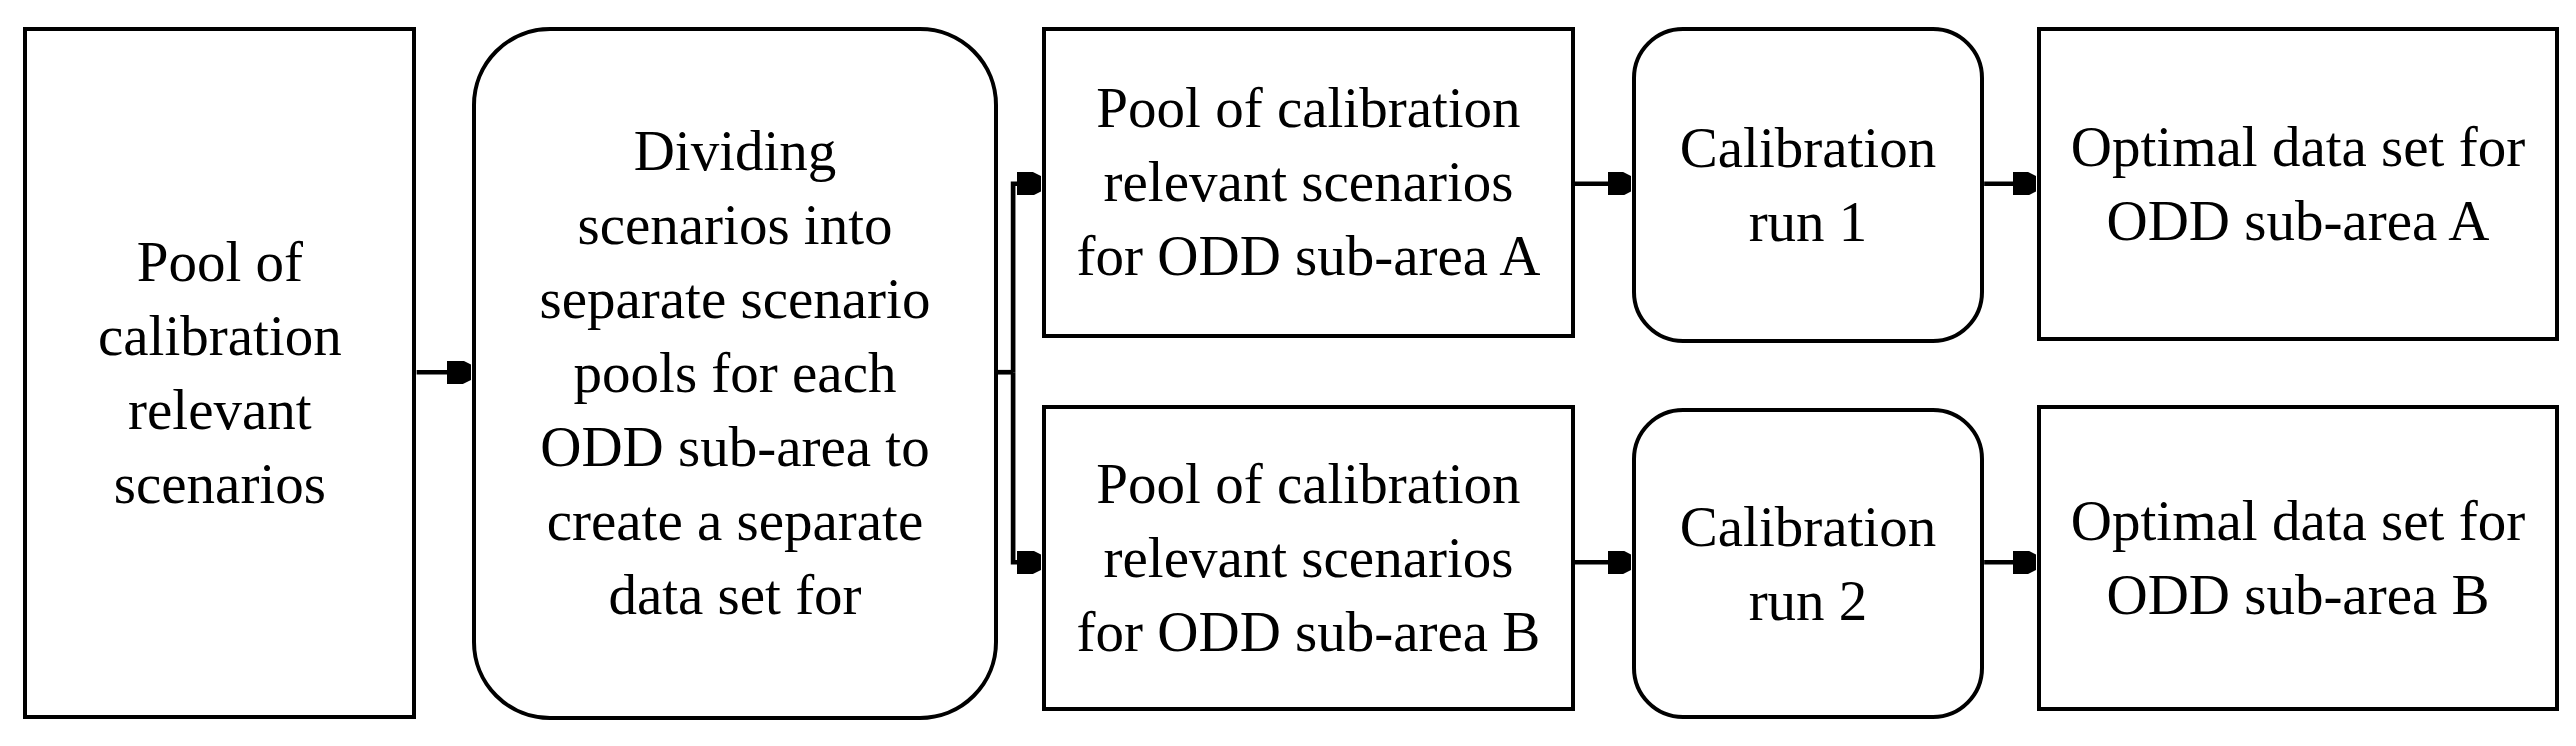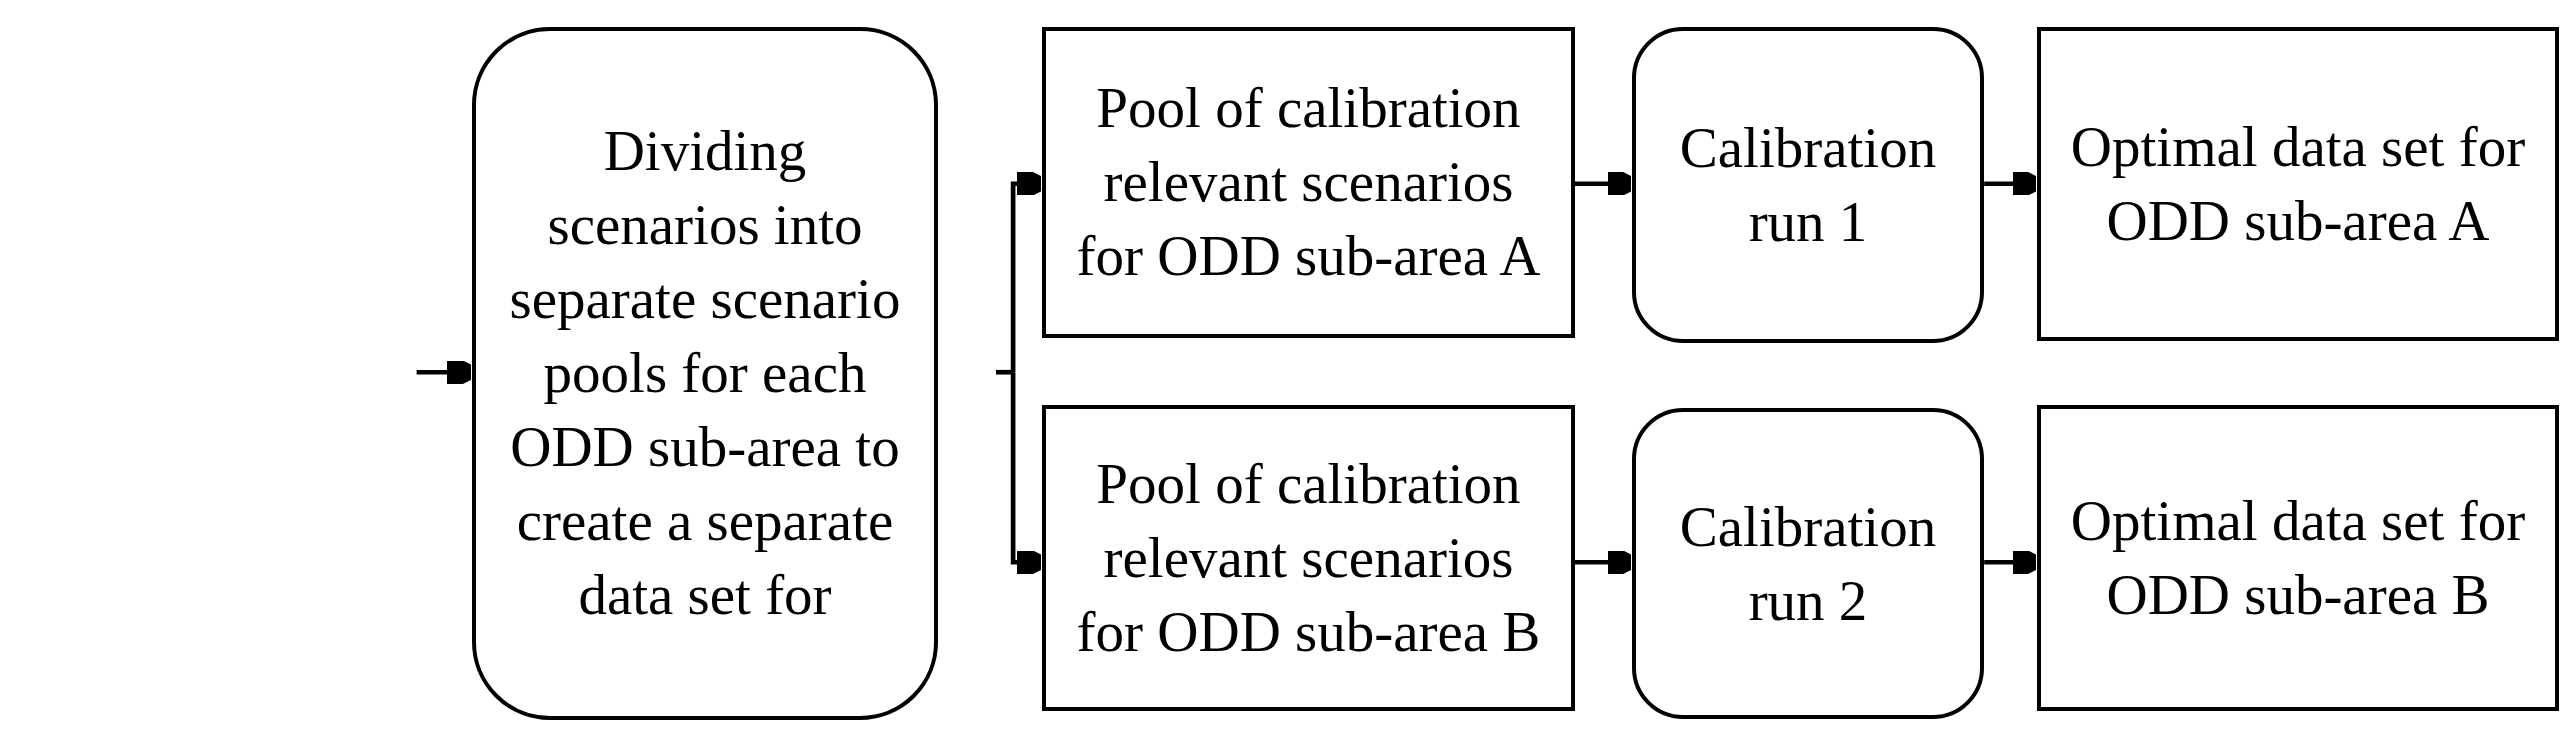--- a/index.html
+++ b/index.html
@@ -30,21 +30,21 @@
   }
   .node .label {
     white-space: pre-line;
     padding: 0 6.2px;
   }
   .rounded-big   { border-radius: 78px; }
   .rounded-small { border-radius: 51px; }
 
   
   #n-pool-all   { left: 23.4px;   top: 26.5px;  width: 393px; height: 692px; }
-  #n-dividing   { left: 472px;  top: 26.5px;  width: 466px; height: 693px; }
+  #n-dividing   { left: 472px;  top: 26.5px;  width: 526px; height: 693px; }
   #n-pool-a     { left: 1042px; top: 26.5px;  width: 533px; height: 311px; }
   #n-run1       { left: 1632px; top: 26.5px;  width: 352px; height: 316px; }
   #n-optimal-a  { left: 2037px; top: 26.5px;  width: 522px; height: 314px; }
   #n-pool-b     { left: 1042px; top: 405px; width: 533px; height: 306px; }
   #n-run2       { left: 1632px; top: 408px; width: 352px; height: 311px; }
   #n-optimal-b  { left: 2037px; top: 405px; width: 522px; height: 306px; }
 
   svg.arrows {
     position: absolute;
     left: 0; top: 0;
@@ -72,20 +72,26 @@
     <path d="M535 478 H600" marker-end="url(#ah)"></path>
     <path d="M1279 478 H1301"></path>
     <path d="M1301 478 V236 H1332" marker-end="url(#ah)"></path>
     <path d="M1301 478 V722 H1332" marker-end="url(#ah)"></path>
     <path d="M2022 236 H2090" marker-end="url(#ah)"></path>
     <path d="M2548 236 H2610" marker-end="url(#ah)"></path>
     <path d="M2022 722 H2090" marker-end="url(#ah)"></path>
     <path d="M2548 722 H2610" marker-end="url(#ah)"></path>
   </svg>
 
+  <div id="n-pool-all" class="node">
+    <span class="label">Pool of
+calibration
+relevant
+scenarios</span>
+  </div>
 
   <div id="n-dividing" class="node rounded-big">
     <span class="label">Dividing
 scenarios into
 separate scenario
 pools for each
 ODD sub-area to
 create a separate
 data set for</span>
   </div>

